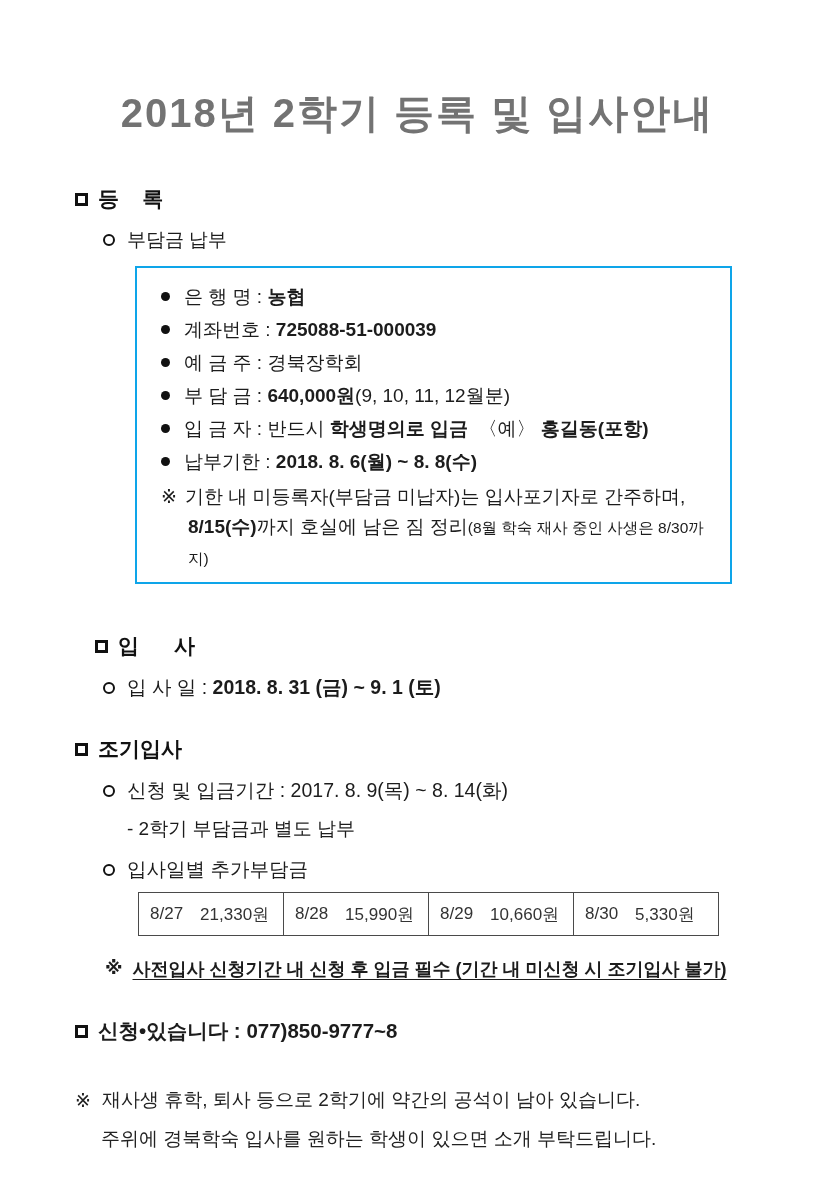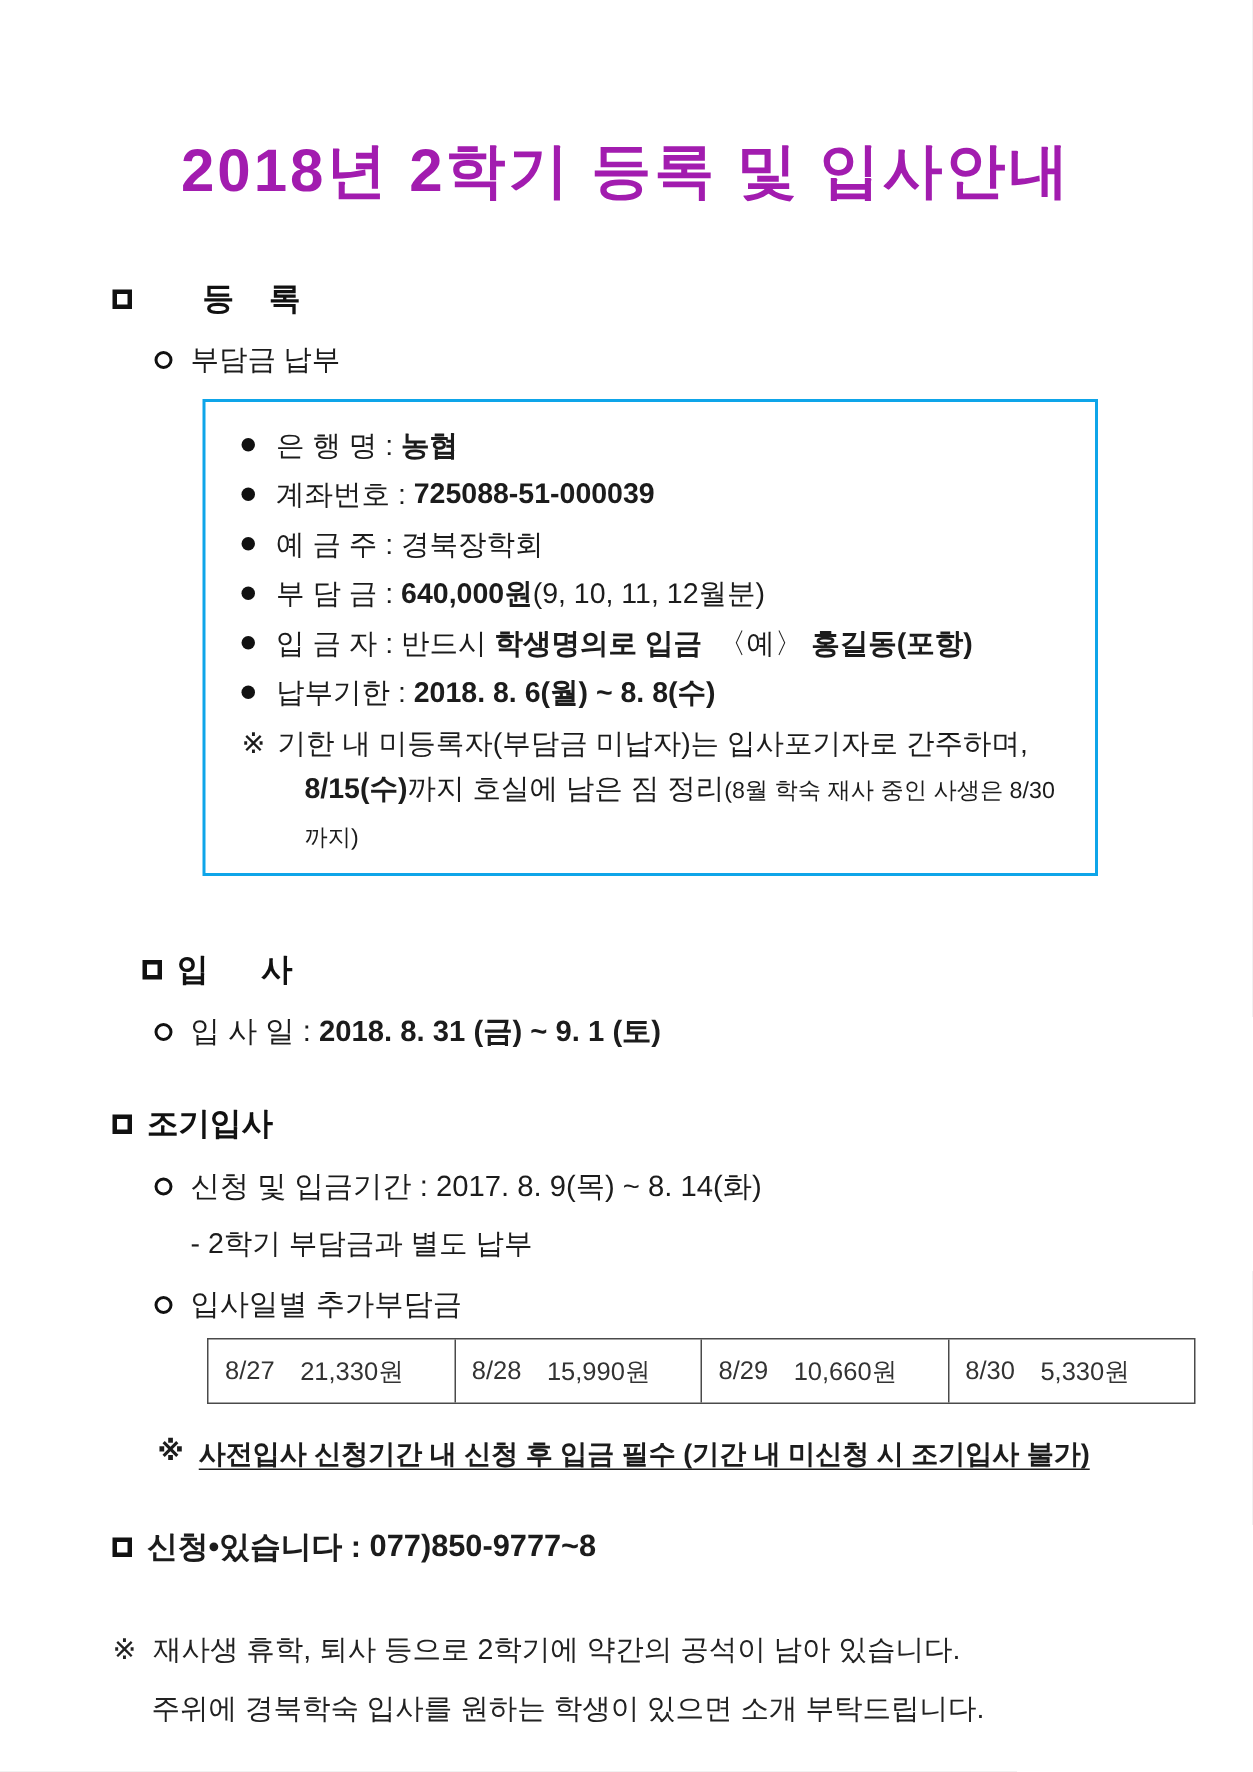--- a/index.html
+++ b/index.html
@@ -15,21 +15,21 @@
     overflow: hidden;
   }
   [data-bind] { white-space: pre-wrap; }
 
   .title {
     padding-top: 86px;
     text-align: center;
     font-size: 40px;
     font-weight: 800;
     letter-spacing: 2px;
-    color: #a21caf;
+    color: #737373;
   }
 
   
   .sq {
     display: inline-block; flex: none;
     width: 13px; height: 13px;
     border: 3px solid #111;
     margin-right: 10px;
   }
   .circ {
@@ -48,58 +48,58 @@
   }
 
   .row { display: flex; align-items: center; }
 
   .section-heading {
     margin-left: 75px;
     font-size: 21px;
     font-weight: bold;
     color: #111;
   }
-  .sh-register { margin-top: 44px; gap: 37px; }
+  .sh-register { margin-top: 44px; }
   .sub-line {
     margin-left: 103px;
     margin-top: 14px;
     font-size: 19px;
     font-family: Liberation Serif, serif;
   }
 
   .info-box {
     margin: 13px 0 0 135px;
     width: 597px;
     border: 2px solid #0ea5e9;
     padding: 12px 14px 8px 24px;
   }
   .box-line { display: flex; align-items: center; height: 33px; font-size: 19px; }
   .box-note { display: flex; align-items: flex-start; margin-top: 4px; font-size: 19px; line-height: 30px; }
   .box-note .marker { flex: none; margin-right: 8px; }
-  .box-note-cont { margin-left: 42px; font-size: 19px; line-height: 30px; }
+  .box-note-cont { margin-left: 27px; font-size: 19px; line-height: 30px; }
   .small-paren { font-size: 15.5px; }
   .b { font-weight: bold; }
 
   .sh-entrance { margin-top: 48px; padding-left: 20px; }
   .body-line {
     margin-left: 103px;
     margin-top: 14px;
     font-size: 19.5px;
   }
   .sh-early { margin-top: 34px; }
   .dash-line {
     margin-left: 127px;
     margin-top: 12px;
     font-size: 19px;
   }
 
   .fee-table {
     display: flex;
     margin: 9px 0 0 138px;
-    width: 659px;
+    width: 581px;
     border: 1.5px solid #4a4a4a;
   }
   .fee-cell {
     flex: 1;
     display: flex;
     align-items: center;
     height: 42px;
     padding-left: 11px;
     gap: 17px;
     border-left: 1.5px solid #4a4a4a;

